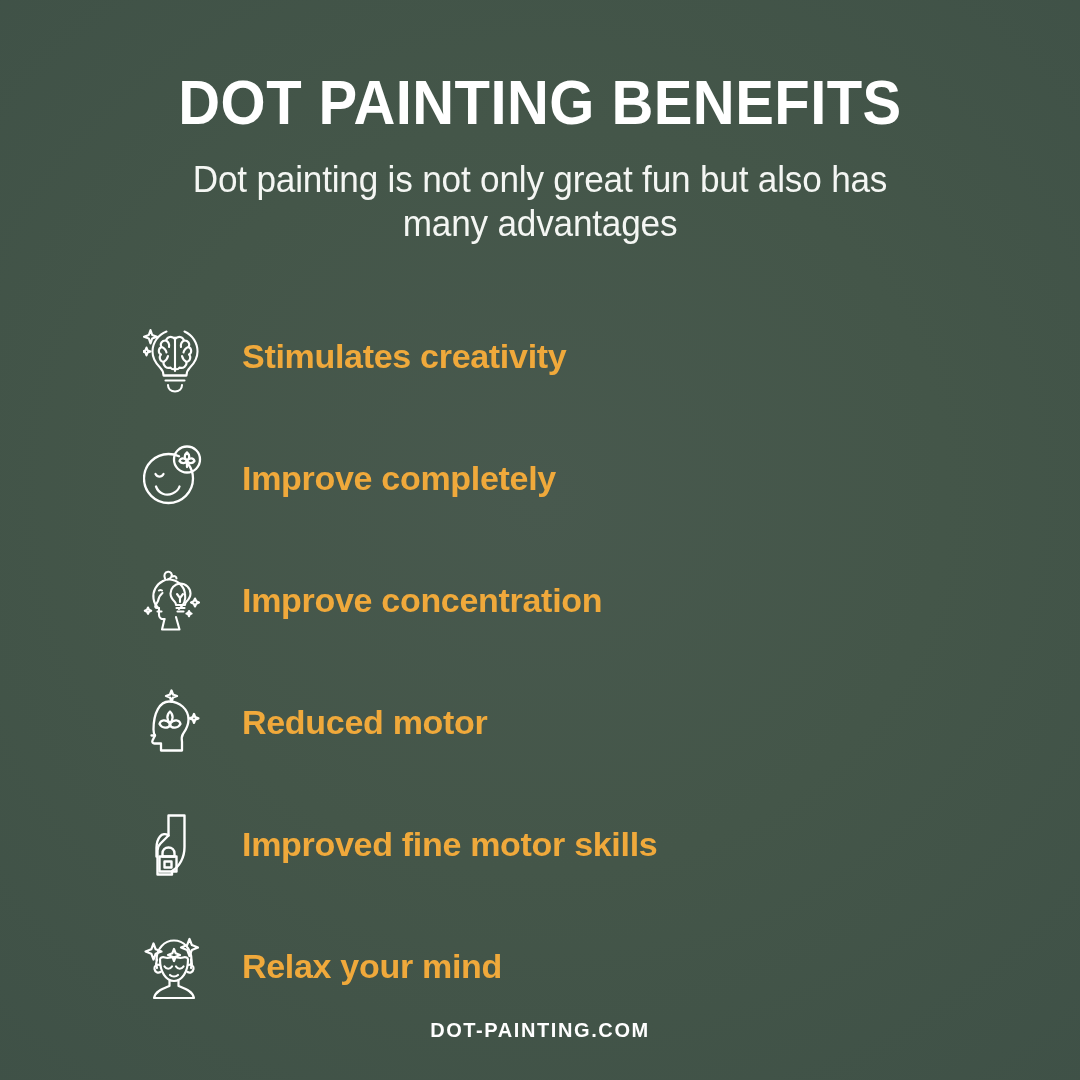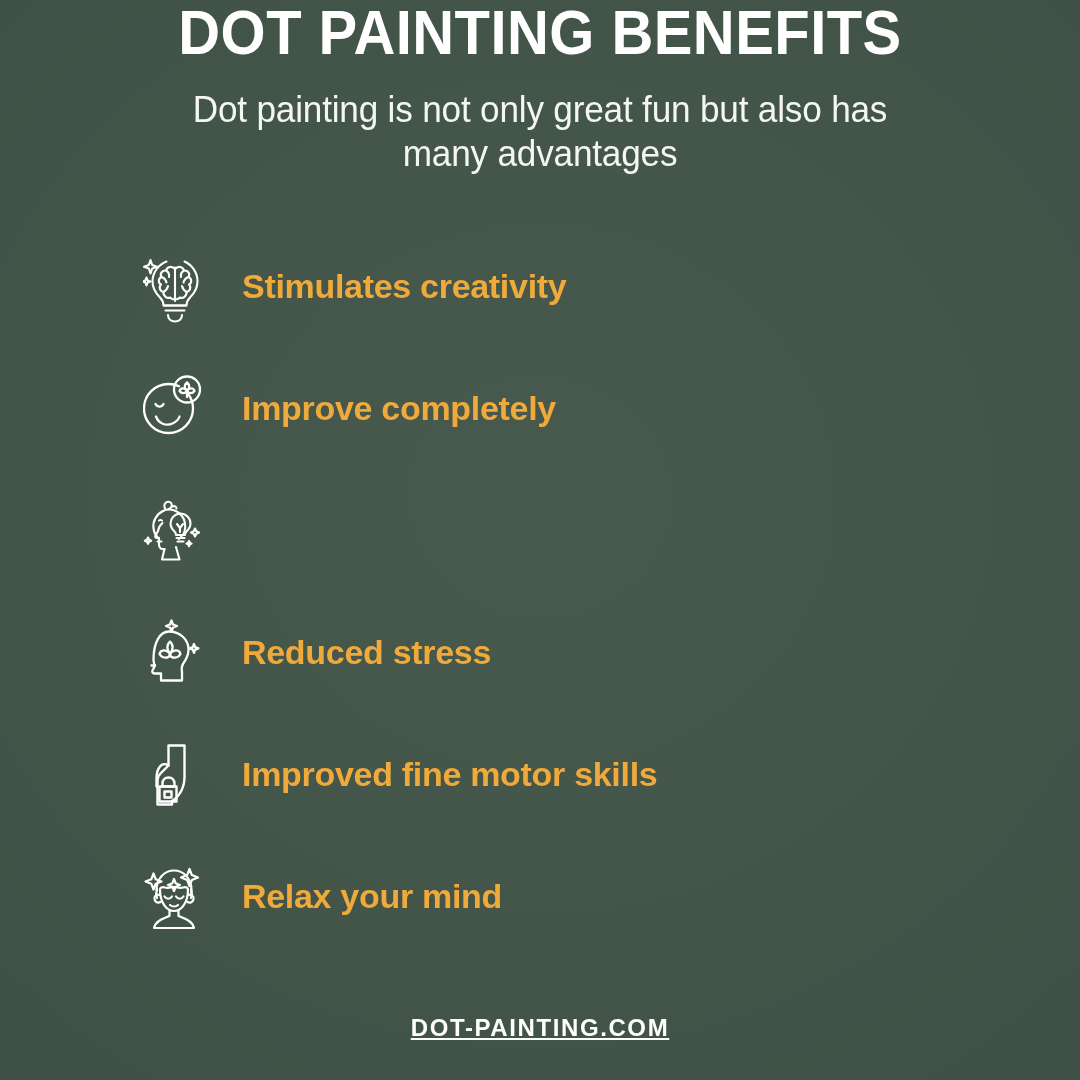--- a/index.html
+++ b/index.html
@@ -24,20 +24,21 @@
     display: flex;
     flex-direction: column;
     align-items: center;
     overflow: hidden;
   }
 
   
   .header {
     width: 100%;
     text-align: center;
+    padding-top: 70px;
     box-sizing: border-box;
   }
 
   .title {
     margin: 0;
     color: #ffffff;
     font-family: "Liberation Sans Narrow", "Liberation Sans", sans-serif;
     font-weight: 700;
     font-size: 63px;
     line-height: 1.02;
@@ -105,23 +106,22 @@
     left: 0;
     right: 0;
     bottom: 38px;
     text-align: center;
   }
 
   .footer-text {
     color: #ffffff;
     font-family: "Liberation Sans", sans-serif;
     font-weight: 700;
-    font-size: 24px;
+    font-size: 20px;
     letter-spacing: 1.6px;
-    text-decoration: underline;
   }
 </style>
 </head>
 <body>
 
 <div class="poster">
 
   <div class="header">
     <h1 class="title">DOT PAINTING BENEFITS</h1>
     <p class="subtitle">Dot painting is not only great fun but also has many advantages</p>
@@ -199,38 +199,39 @@
           <path d="M33.5 43 L41.5 43"></path>
           <path d="M34.5 46.5 L40.5 46.5"></path>
           <path d="M34 29 L37 33 L40 29"></path>
           <path d="M37 33 L37 37"></path>
 
           <path d="M52 33.5 L53.3 36.3 L56 37.5 L53.3 38.7 L52 41.5 L50.7 38.7 L48 37.5 L50.7 36.3 Z"></path>
           <path d="M5 42.5 L6 44.7 L8.2 45.7 L6 46.7 L5 48.9 L4 46.7 L1.8 45.7 L4 44.7 Z"></path>
           <path d="M46 46 L46.8 47.8 L48.6 48.6 L46.8 49.4 L46 51.2 L45.2 49.4 L43.4 48.6 L45.2 47.8 Z"></path>
         </svg>
       </span>
+      <span class="benefit-label">Improve concentration</span>
     </div>
 
     <div class="benefit-row">
       <span class="benefit-icon">
         <svg viewBox="0 0 62 72" fill="none" stroke="#ffffff" stroke-width="2.3" stroke-linecap="round" stroke-linejoin="round">
 
           <path d="M26 14.5 C37 14.5 45.5 22.5 45.5 32.5 C45.5 39.5 42 44 40 47 C38.5 49.2 38.5 52 39 55 L39 63.5 L18 63.5 L18 56.5 L11.5 56.5 C9.8 56.5 8.8 55 9.5 53.5 L12 48.5 C11 47 10.5 45 10.5 42.5 C10.5 25.5 17 14.5 26 14.5 Z"></path>
           <path d="M12 48.5 L8.5 48.5"></path>
 
           <path d="M27 24.5 C23.5 27.5 23.5 33 27 36.5 C30.5 33 30.5 27.5 27 24.5 Z"></path>
           <path d="M27 36.5 C23 32 17.5 32.5 16.5 37 C19 41.5 25 42 27.5 37.8"></path>
           <path d="M27 36.5 C31 32 36.5 32.5 37.5 37 C35 41.5 29 42 26.5 37.8"></path>
 
           <path d="M28.5 3.5 L30 7.5 L34 9 L30 10.5 L28.5 14.5 L27 10.5 L23 9 L27 7.5 Z"></path>
           <path d="M51 27 L52.2 30.2 L55.4 31.4 L52.2 32.6 L51 35.8 L49.8 32.6 L46.6 31.4 L49.8 30.2 Z"></path>
         </svg>
       </span>
-      <span class="benefit-label">Reduced stress</span>
+      <span class="benefit-label">Reduced motor</span>
     </div>
 
     <div class="benefit-row">
       <span class="benefit-icon">
         <svg viewBox="0 0 62 72" fill="none" stroke="#ffffff" stroke-width="2.4" stroke-linecap="round" stroke-linejoin="round">
 
           <path d="M25.5 6.5 L41.5 6.5 L41.5 38 C41.5 48.5 36.5 57.5 29 62 L29 65.5 L14.5 65.5 L14.5 41.5 C14.5 39 15.5 36.5 17.5 34.5 L25.5 26.5 Z"></path>
 
           <path d="M25.5 26.5 C22.5 24.5 19 25 17 27.5 C14.5 30.5 13.5 35 13.5 39 L13.5 47.5"></path>
 

